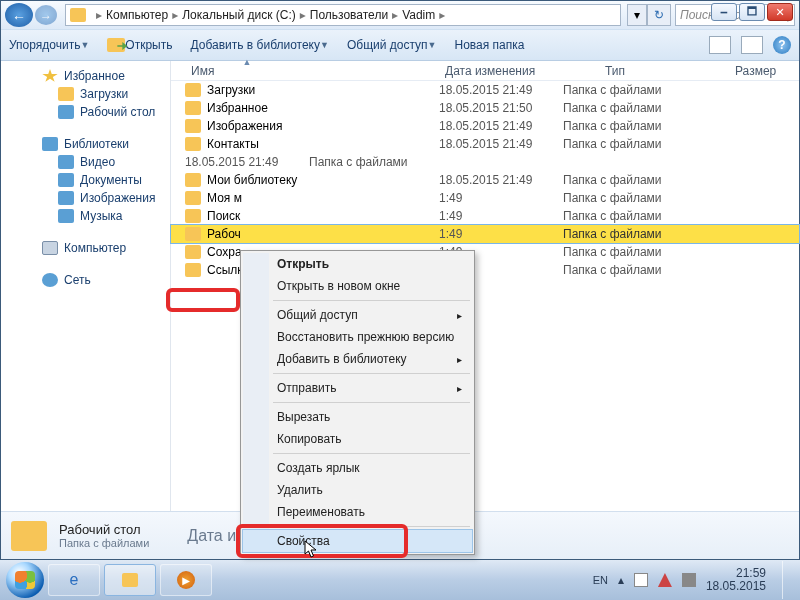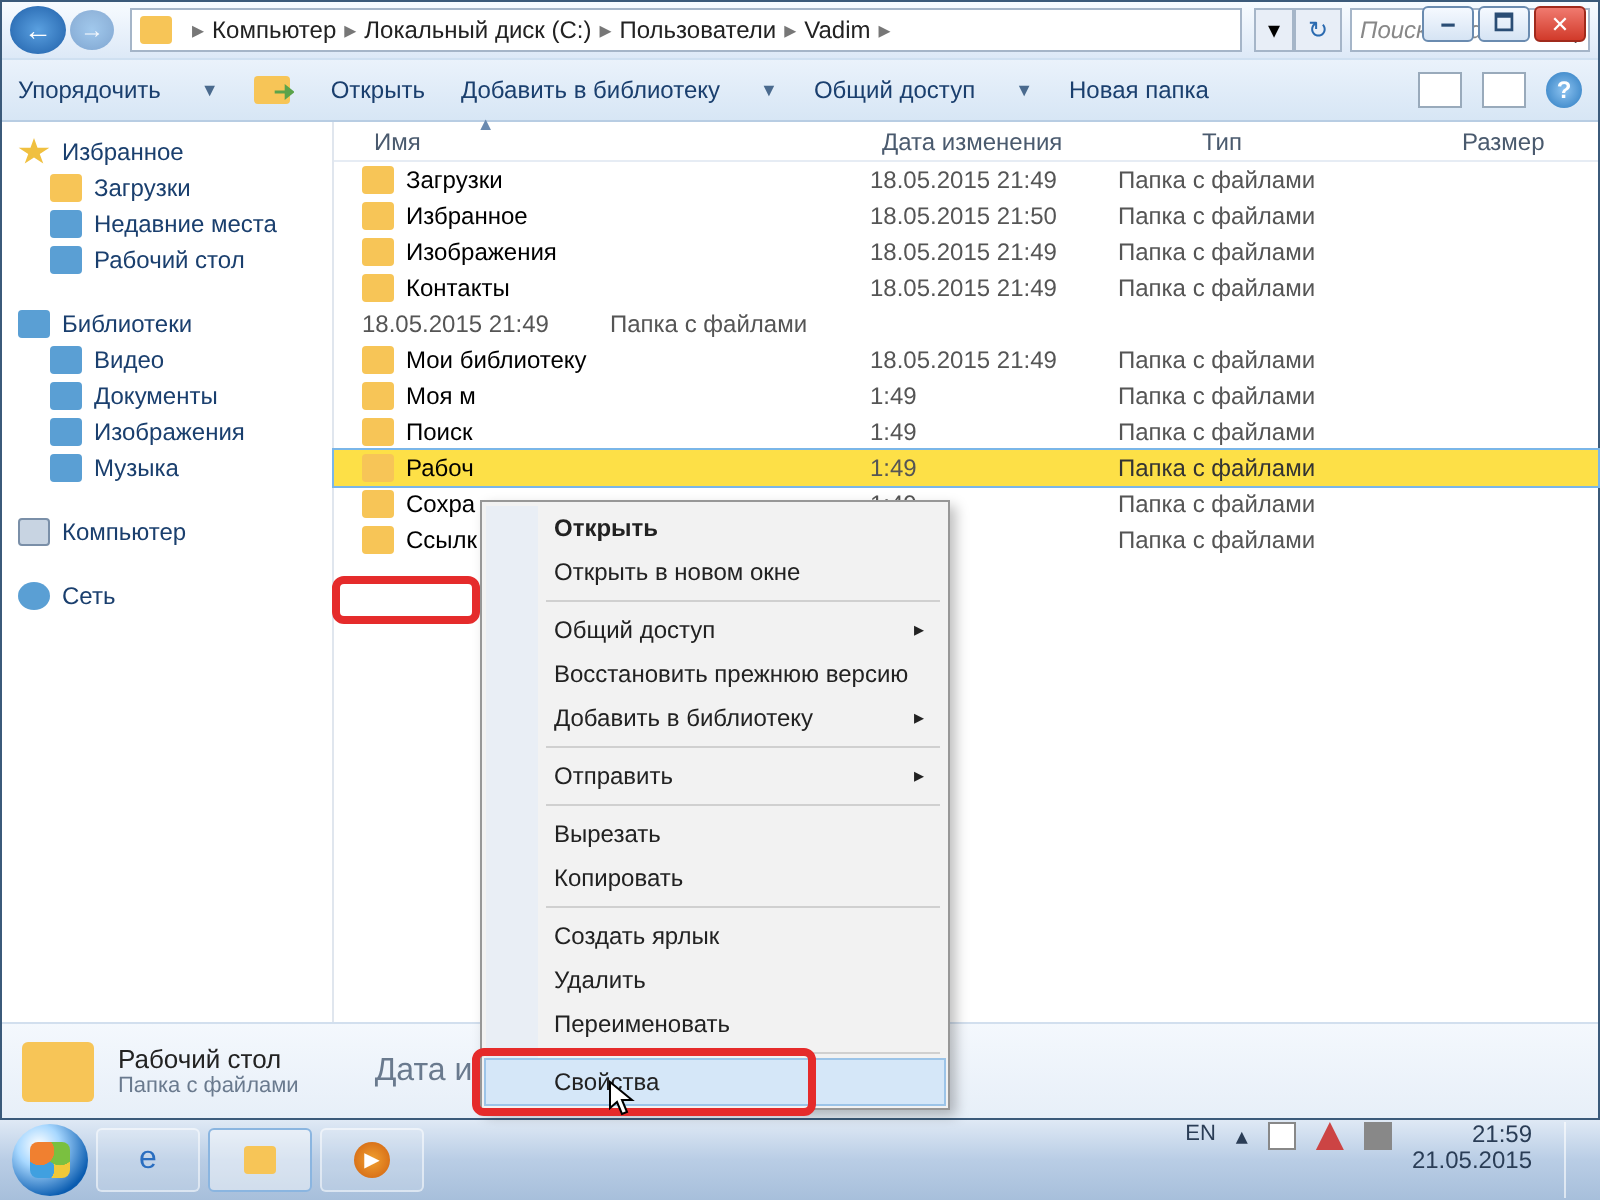--- a/index.html
+++ b/index.html
@@ -17,30 +17,30 @@
 .breadcrumb .folder-ico { width:16px; height:14px; background:#f7c557; border-radius:2px; margin-right:6px; }
 .breadcrumb span.sep { color:#777; margin:0 4px; }
 .breadcrumb span.crumb { color:#222; }
 .bc-dropdown { width:20px; height:22px; background:#e8eef7; border:1px solid #a5b5c8; display:flex;align-items:center;justify-content:center; }
 .bc-refresh { width:24px; height:22px; background:#e8eef7; border:1px solid #a5b5c8; display:flex;align-items:center;justify-content:center; color:#2a6ab0; }
 .searchbox { width:120px; height:22px; background:#fff; border:1px solid #a5b5c8; margin-left:4px; padding:0 4px; display:flex; align-items:center; color:#888; font-style:italic; }
 .searchbox .mag { margin-left:auto; color:#2a6ab0; font-style:normal; }
 
 
 .toolbar { height:32px; background:linear-gradient(#eaf2fb,#d7e6f5); border-top:1px solid #cfe0f1; border-bottom:1px solid #b8cde3; display:flex; align-items:center; padding:0 8px; gap:18px; }
-.toolbar .tb-item { color:#1a3f6e; display:flex; align-items:center; gap:20px; }
+.toolbar .tb-item { color:#1a3f6e; display:flex; align-items:center; gap:0; }
 .toolbar .tb-item .dd { font-size:9px; color:#4a6a8e; }
 .tb-open-ico { width:18px; height:14px; background:#f7c557; border-radius:2px; position:relative; }
 .tb-open-ico::after { content:""; position:absolute; right:-2px; top:4px; width:10px; height:8px; background:#5aa34a; clip-path: polygon(0 40%, 50% 40%, 50% 0, 100% 50%, 50% 100%, 50% 60%, 0 60%); }
 .toolbar-right { margin-left:auto; display:flex; gap:10px; align-items:center; }
 .view-ico, .pane-ico { width:22px; height:18px; border:1px solid #9ab; background:#fff; }
 .help-ico { width:18px; height:18px; border-radius:50%; background:radial-gradient(#8dc3f0,#2a7ac0); color:#fff; display:flex;align-items:center;justify-content:center; font-weight:bold; }
 
 
-.body { display:flex; height:calc(100% - 28px - 32px - 48px); }
+.body { display:flex; height:calc(100% - 28px - 32px - 48px);padding-left:33px; }
 .sidebar { width:166px; background:#fff; border-right:1px solid #e0e6ee; padding:6px 0; overflow:hidden; }
 .side-group { margin-bottom:14px; }
 .side-head { display:flex; align-items:center; gap:6px; padding:2px 8px; color:#1a3f6e; }
 .side-item { display:flex; align-items:center; gap:6px; padding:2px 8px 2px 24px; color:#1a3f6e; }
 .ico { width:16px; height:14px; background:#f7c557; border-radius:2px; display:inline-block; }
 .ico.star { background:#f0c040; clip-path: polygon(50% 0,61% 35%,98% 35%,68% 57%,79% 91%,50% 70%,21% 91%,32% 57%,2% 35%,39% 35%); }
 .ico.lib { background:#5a9fd4; }
 .ico.comp { background:#c8d4e2; border:1px solid #7a8fa8; }
 .ico.net { background:#5a9fd4; border-radius:50%; }
 .ico.blue { background:#5a9fd4; }
@@ -82,21 +82,21 @@
 
 .taskbar { position:absolute; left:0; bottom:0; width:800px; height:40px; background:linear-gradient(#dfe9f5,#b9cde5 50%,#a7bfdb); display:flex; align-items:center; padding:0 6px; }
 .start { width:38px; height:36px; border-radius:50%; background:radial-gradient(circle at 35% 30%, #fff, #a8d8ff 30%, #0a5cb0 75%); position:relative; }
 .start::after { content:""; position:absolute; inset:9px; background:
   radial-gradient(circle at 25% 25%, #f08030 0 35%, transparent 36%),
   radial-gradient(circle at 75% 25%, #7ac040 0 35%, transparent 36%),
   radial-gradient(circle at 25% 75%, #40a0e0 0 35%, transparent 36%),
   radial-gradient(circle at 75% 75%, #f0c838 0 35%, transparent 36%); border-radius:4px; }
 .tb-app { width:52px; height:32px; border:1px solid rgba(255,255,255,.5); border-radius:3px; margin-left:4px; background:rgba(255,255,255,.15); display:flex; align-items:center; justify-content:center; }
 .tb-app.active { background:rgba(255,255,255,.45); border-color:#8ab5e0; }
-.tray { margin-left:auto; display:flex; align-items:flex-start; gap:10px; color:#2a3d56; }
+.tray { margin-left:auto; display:flex; align-items:center; gap:10px; color:#2a3d56; }
 .tray .lang { font-size:11px; }
 .tray .clock { text-align:right; font-size:11px; line-height:13px; }
 .tray-ico { width:14px; height:14px; display:inline-block; }
 .showdesk { width:12px; height:38px; border-left:1px solid rgba(255,255,255,.6); margin-left:6px; }
 
 
 .cursor { position:absolute; left:262px; top:545px; z-index:60; pointer-events:none; }
 .cursor svg { width:16px; height:20px; }
 </style>
 </head>
@@ -161,24 +161,20 @@
   <div class="body">
     <div class="sidebar">
       <div class="side-group">
         <div class="side-head">
             <span class="ico star"></span>
             <span>Избранное</span>
           </div>
         <div class="side-item">
             <span class="ico"></span>
             <span>Загрузки</span>
-          </div>
-        <div class="side-item">
-            <span class="ico blue"></span>
-            <span>Недавние места</span>
           </div>
         <div class="side-item">
             <span class="ico blue"></span>
             <span>Рабочий стол</span>
           </div>
       </div>
       <div class="side-group">
         <div class="side-head">
             <span class="ico lib"></span>
             <span>Библиотеки</span>
@@ -371,17 +367,17 @@
       <span style="width:18px;height:18px;border-radius:50%;background:radial-gradient(#f0a030,#d06010);display:inline-flex;align-items:center;justify-content:center;color:#fff;font-size:10px">▶</span>
     </div>
   <div class="tray">
     <span class="lang">EN</span>
     <span>▴</span>
     <span class="tray-ico" style="background:#fff;border:1px solid #888"></span>
     <span class="tray-ico" style="background:#c44;clip-path:polygon(50% 0,100% 100%,0 100%)"></span>
     <span class="tray-ico" style="background:#888"></span>
     <div class="clock">
       <div>21:59</div>
-      <div>21.05.2015</div>
+      <div>18.05.2015</div>
     </div>
     <div class="showdesk"></div>
   </div>
 </div>
 
 </body></html>

